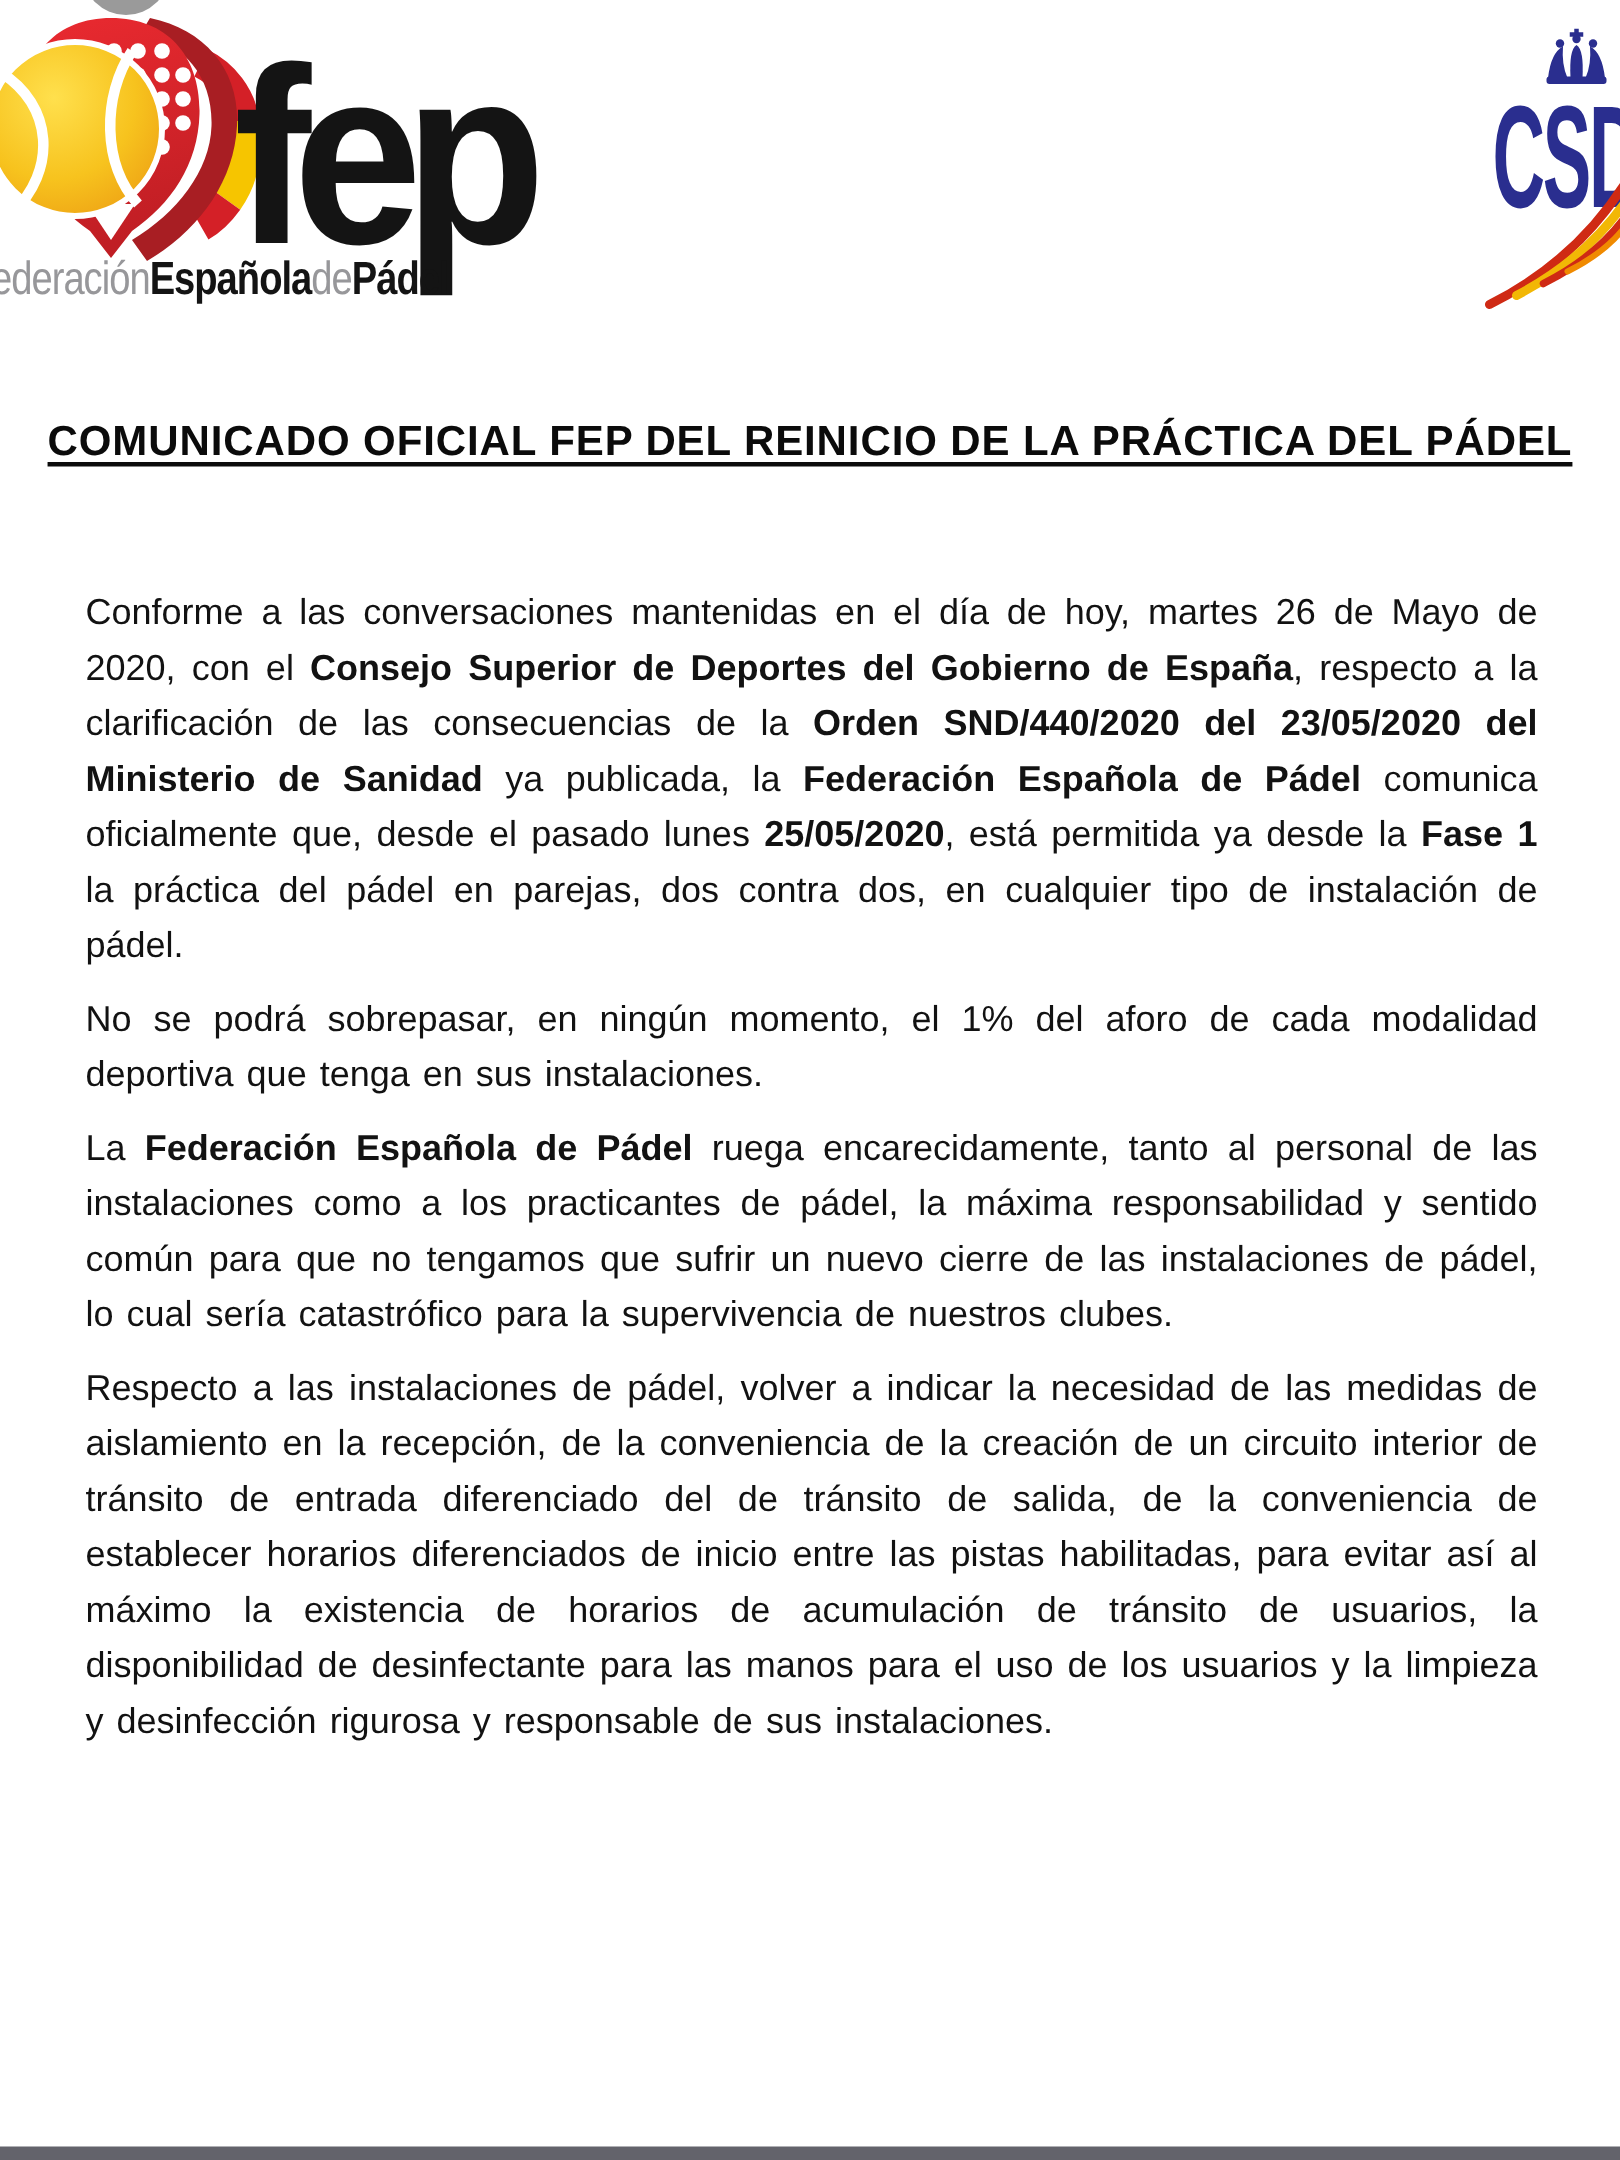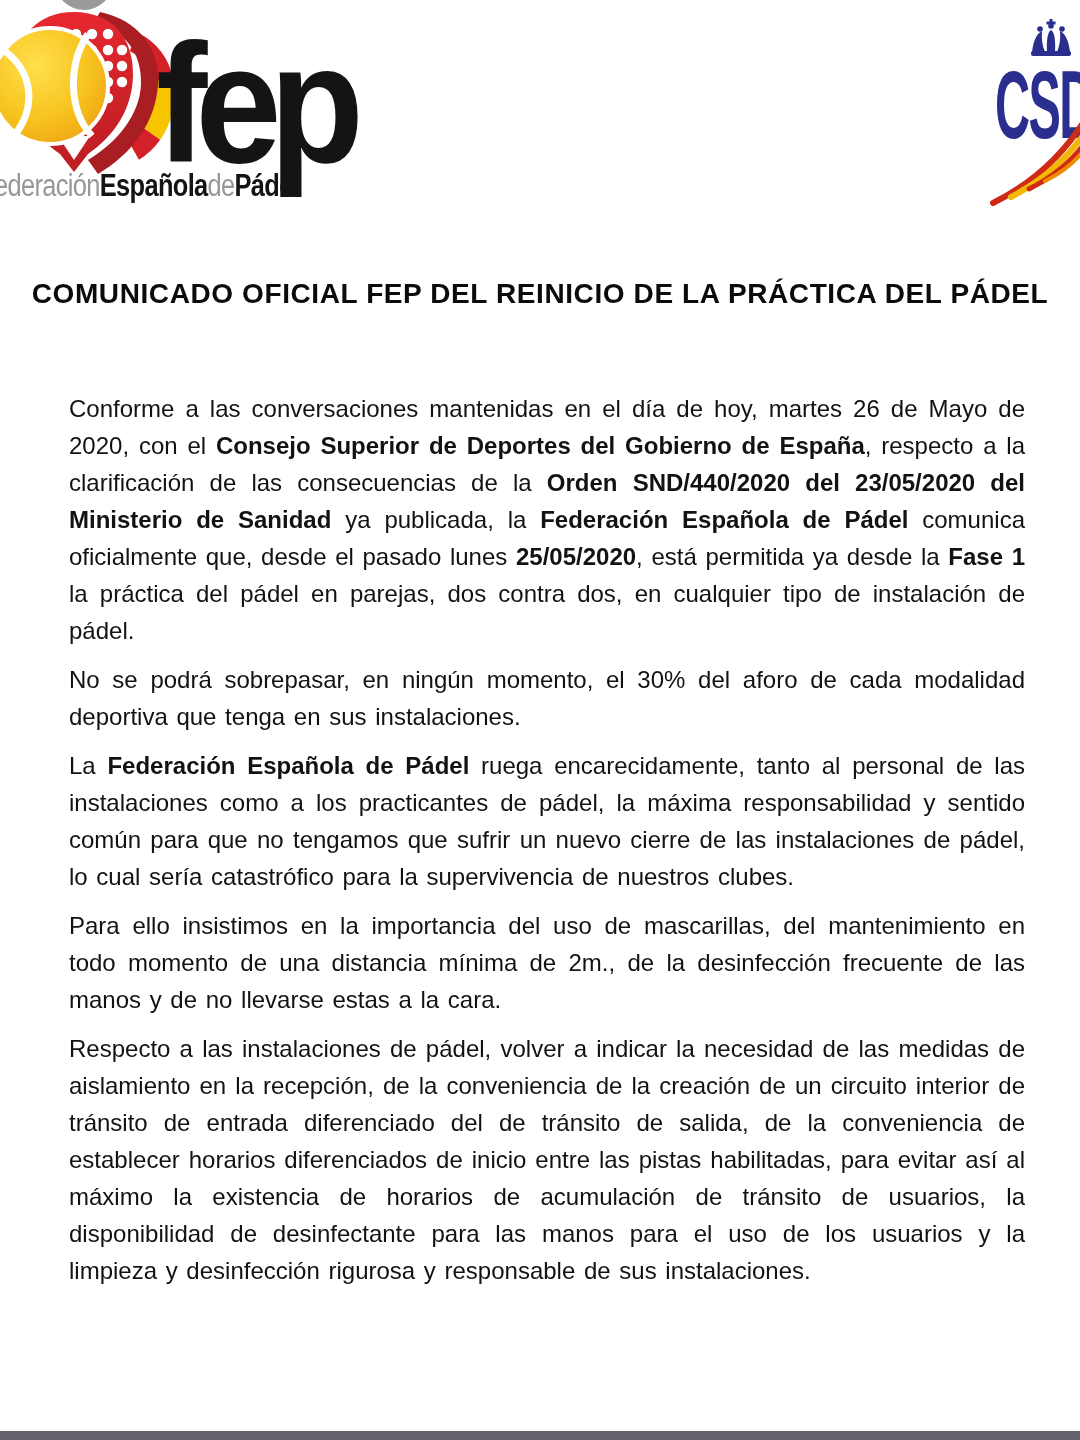--- a/index.html
+++ b/index.html
@@ -33,29 +33,29 @@
   .csd-word{
     position:absolute;left:22px;top:56px;font-size:97px;line-height:1;font-weight:bold;
     letter-spacing:-3px;color:#2a2e8f;transform:scaleX(.5);transform-origin:left top;white-space:nowrap;
   }
   .flame-svg{position:absolute;left:12px;top:57px;}
 
   
   .title{
     position:absolute;top:278px;left:0;width:1080px;margin:0;text-align:center;
     font-size:28px;font-weight:bold;letter-spacing:.6px;color:#0b0b0b;
-    text-decoration-thickness:2.5px;text-underline-offset:5px;
+    text-decoration:underline;text-decoration-thickness:2.5px;text-underline-offset:5px;
   }
 
   
   .content{
     position:absolute;top:390px;left:57px;width:968px;
     font-size:24px;line-height:37px;text-align:justify;color:#121212;word-spacing:2px;
   }
-  .content p{margin:0 0 12px 12px;}
+  .content p{margin:0 0 12px 0;}
   .content .b{font-weight:bold;}
 
   
   .bottom-bar{position:absolute;left:0;bottom:0;width:1080px;height:9px;background:#63636b;}
 </style>
 </head>
 <body>
 
 <div class="page">
 
@@ -150,21 +150,20 @@
         </g>
       </svg>
     </div>
 
   </div>
 
   <h1 class="title">COMUNICADO OFICIAL FEP DEL REINICIO DE LA PRÁCTICA DEL PÁDEL</h1>
 
   <main class="content">
       <p><span class="">Conforme a las conversaciones mantenidas en el día de hoy, martes 26 de Mayo de 2020, con el </span><span class="b">Consejo Superior de Deportes del Gobierno de España</span><span class="">, respecto a la clarificación de las consecuencias de la </span><span class="b">Orden SND/440/2020 del 23/05/2020 del Ministerio de Sanidad</span><span class=""> ya publicada, la </span><span class="b">Federación Española de Pádel</span><span class=""> comunica oficialmente que, desde el pasado lunes </span><span class="b">25/05/2020</span><span class="">, está permitida ya desde la </span><span class="b">Fase 1</span><span class=""> la práctica del pádel en parejas, dos contra dos, en cualquier tipo de instalación de pádel.</span></p>
-      <p><span class="">No se podrá sobrepasar, en ningún momento, el 30% del aforo de cada modalidad deportiva que tenga en sus instalaciones.</span></p>
+      <p><span class="">No se podrá sobrepasar, en ningún momento, el 1% del aforo de cada modalidad deportiva que tenga en sus instalaciones.</span></p>
       <p><span class="">La </span><span class="b">Federación Española de Pádel</span><span class=""> ruega encarecidamente, tanto al personal de las instalaciones como a los practicantes de pádel, la máxima responsabilidad y sentido común para que no tengamos que sufrir un nuevo cierre de las instalaciones de pádel, lo cual sería catastrófico para la supervivencia de nuestros clubes.</span></p>
-      <p><span class="">Para ello insistimos en la importancia del uso de mascarillas, del mantenimiento en todo momento de una distancia mínima de 2m., de la desinfección frecuente de las manos y de no llevarse estas a la cara.</span></p>
       <p><span class="">Respecto a las instalaciones de pádel, volver a indicar la necesidad de las medidas de aislamiento en la recepción, de la conveniencia de la creación de un circuito interior de tránsito de entrada diferenciado del de tránsito de salida, de la conveniencia de establecer horarios diferenciados de inicio entre las pistas habilitadas, para evitar así al máximo la existencia de horarios de acumulación de tránsito de usuarios, la disponibilidad de desinfectante para las manos para el uso de los usuarios y la limpieza y desinfección rigurosa y responsable de sus instalaciones.</span></p>
     </main>
 
   <div class="bottom-bar"></div>
 
 </div>
 
 </body></html>

